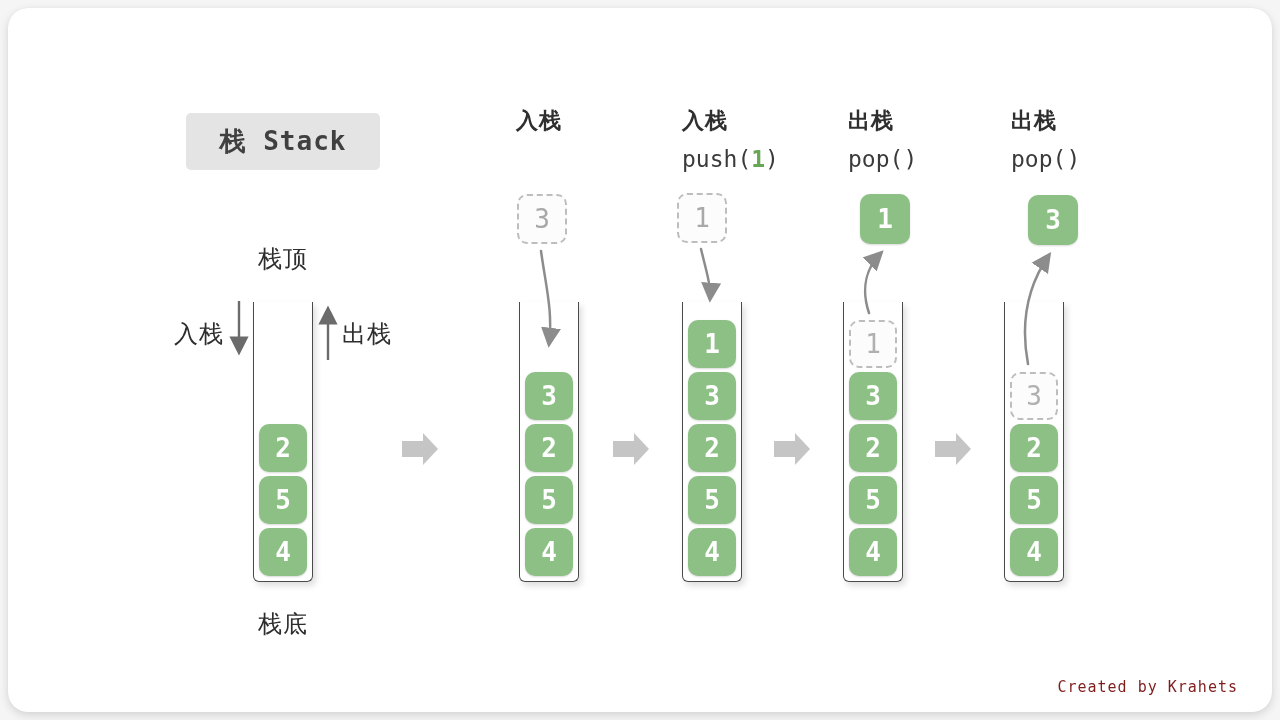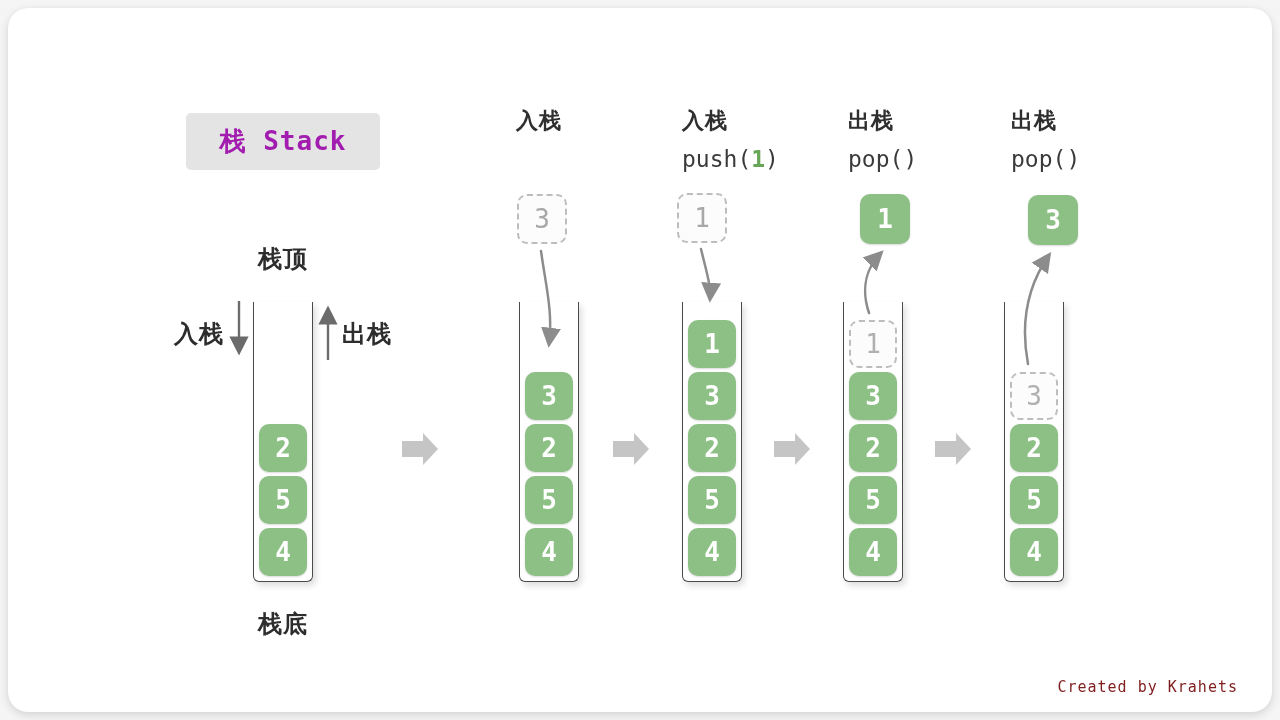--- a/index.html
+++ b/index.html
@@ -1,34 +1,34 @@
 <!DOCTYPE html>
 <html><head>
 <meta charset="utf-8">
 <style>
   * { margin:0; padding:0; box-sizing:border-box; }
   html,body { width:1280px; height:720px; background:#f5f5f5; font-family:"Liberation Sans", sans-serif; overflow:hidden; }
   #canvas { position:absolute; left:0; top:0; width:1280px; height:720px; }
   .card { position:absolute; left:8px; top:8px; width:1264px; height:704px; background:#ffffff; border-radius:20px; box-shadow:0 3px 10px rgba(0,0,0,0.14), 0 0 1px rgba(0,0,0,0.08); }
 
-  .title-box { position:absolute; left:186px; top:113px; width:194px; height:57px; background:#e4e4e4; border-radius:5px; display:flex; align-items:center; justify-content:center; font-family:"DejaVu Sans Mono", monospace; font-size:26px; font-weight:600; color:#a21caf; letter-spacing:1px; }
+  .title-box { position:absolute; left:186px; top:113px; width:194px; height:57px; background:#e4e4e4; border-radius:5px; display:flex; align-items:center; justify-content:center; font-family:"DejaVu Sans Mono", monospace; font-size:26px; font-weight:600; color:#404040; letter-spacing:1px; }
 
   .op-col { position:absolute; top:106px; width:160px; }
   .op-cn { font-size:22px; font-weight:700; color:#2f2f2f; letter-spacing:1px; }
   .op-code { margin-top:10px; font-family:"DejaVu Sans Mono", monospace; font-size:23px; color:#3a3a3a; }
   .op-code .arg { color:#68a657; font-weight:700; }
 
   .stack { position:absolute; top:302px; width:60px; height:280px; border-left:1.6px solid #4a4a4a; border-right:1.6px solid #4a4a4a; border-bottom:1.6px solid #4a4a4a; border-radius:0 0 6px 6px; box-shadow:3px 4px 6px rgba(0,0,0,0.13); display:flex; flex-direction:column; justify-content:flex-end; align-items:center; gap:4px; padding-bottom:5px; }
   .cell { width:48px; height:48px; border-radius:10px; background:#8cc084; color:#ffffff; font-family:"DejaVu Sans Mono", monospace; font-size:26px; font-weight:700; display:flex; align-items:center; justify-content:center; box-shadow:0 1px 2px rgba(0,0,0,0.15); flex:0 0 auto; }
   .ghost { background:#fcfcfc; border:2px dashed #bdbdbd; color:#b0b0b0; box-shadow:none; font-weight:400; }
   .float-box { position:absolute; width:50px; height:50px; border-radius:10px; display:flex; align-items:center; justify-content:center; font-family:"DejaVu Sans Mono", monospace; font-size:26px; }
   .float-dashed { background:#fcfcfc; border:2px dashed #bdbdbd; color:#a8a8a8; }
   .float-solid { background:#8cc084; color:#ffffff; font-weight:700; box-shadow:0 1px 2px rgba(0,0,0,0.15); }
 
-  .cn-label { position:absolute; font-size:24px; font-weight:700; color:#2d2d2d; letter-spacing:1px; }
+  .cn-label { position:absolute; font-size:24px; font-weight:400; color:#2d2d2d; letter-spacing:1px; }
   .center-over-stack1 { left:253px; width:60px; text-align:center; }
 
   .watermark { position:absolute; right:42px; bottom:24px; font-family:"DejaVu Sans Mono", monospace; font-size:15px; color:#7f1d1d; letter-spacing:1px; }
 
   svg.overlay { position:absolute; left:0; top:0; width:1280px; height:720px; pointer-events:none; }
 </style>
 </head>
 <body>
 
 <div id="canvas">

